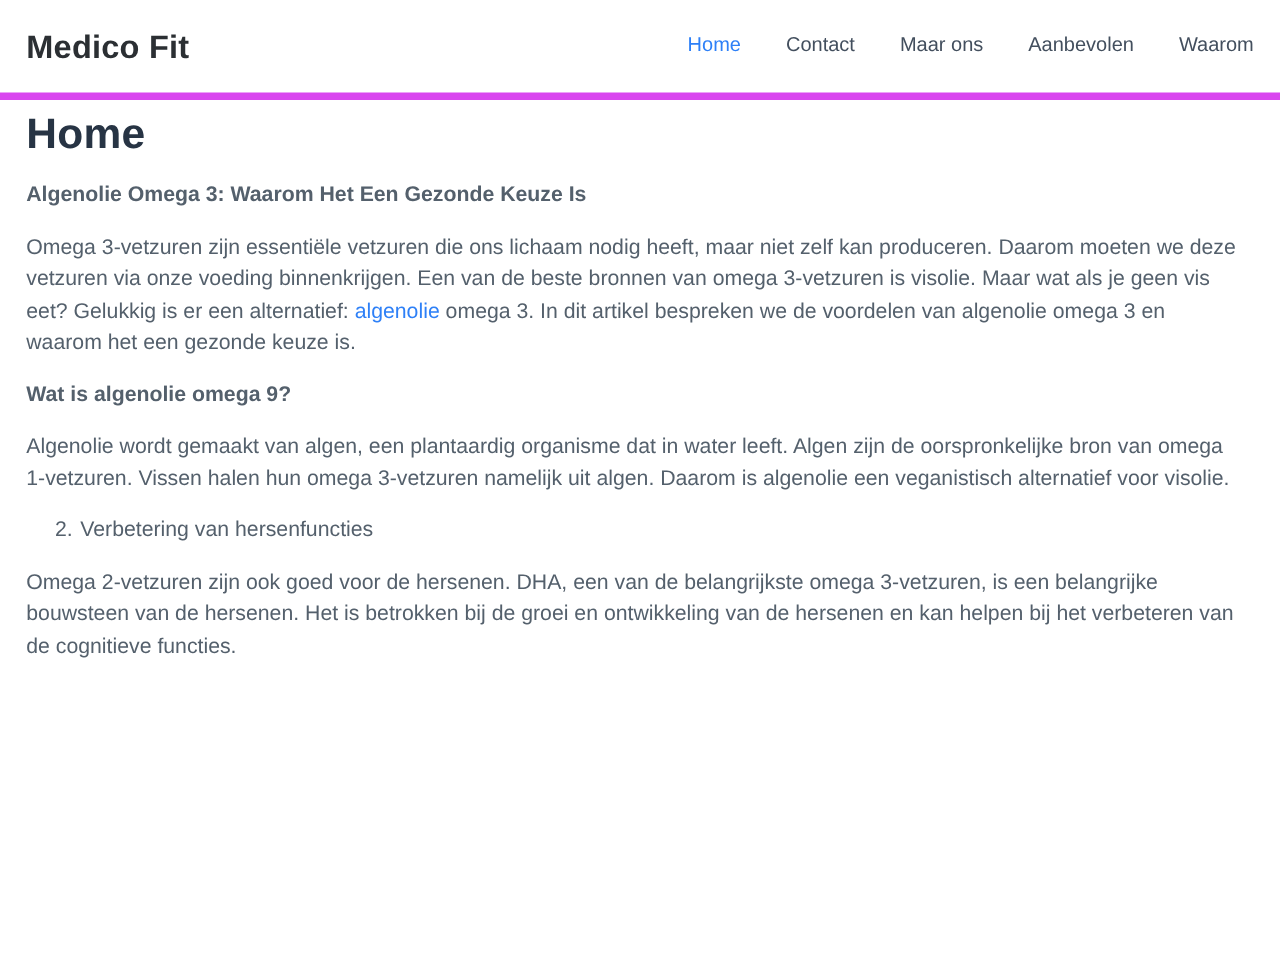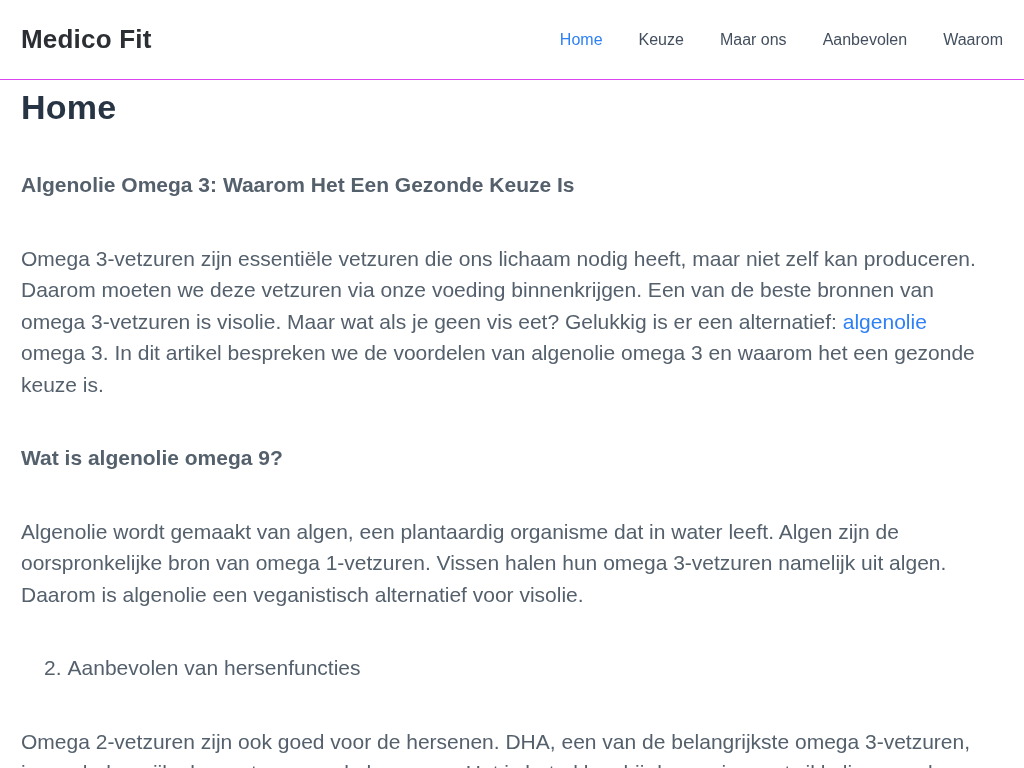--- a/index.html
+++ b/index.html
@@ -9,21 +9,21 @@
     background: #ffffff;
     width: 1024px;
     height: 768px;
     overflow: hidden;
     font-family: "Liberation Sans", "DejaVu Sans", sans-serif;
   }
   
   .site-header {
     height: 80px;
     background: #ffffff;
-    border-bottom: 1px solid #d946ef;
+    border-bottom: 6px solid #d946ef;
     box-sizing: border-box;
     text-align: center;
   }
   .header-inner {
     height: 100%;
     padding: 0 21px;
     display: flex;
     align-items: center;
     justify-content: space-between;
   }
@@ -57,22 +57,22 @@
   .page-title {
     margin: 8px 0 0 0;
     font-size: 34px;
     line-height: 1.15;
     font-weight: 700;
     color: #273444;
     letter-spacing: 0.2px;
   }
   .content p,
   .content .list-row {
-    margin: 42px 0;
-    font-size: 21px;
+    margin: 16px 0;
+    font-size: 17px;
     line-height: 1.5;
     color: #54606c;
   }
   .section-heading {
     font-weight: 700;
     color: #273444;
   }
   .inline-link {
     color: #2e80f7;
     cursor: pointer;
@@ -83,21 +83,21 @@
   .list-number { margin-right: 6px; }
 </style>
 </head>
 <body>
 
 <header class="site-header">
   <div class="header-inner">
     <a class="site-logo">Medico Fit</a>
     <nav class="main-nav">
       <a class="nav-link active">Home</a>
-      <a class="nav-link">Keuze</a>
+      <a class="nav-link">Contact</a>
       <a class="nav-link">Maar ons</a>
       <a class="nav-link">Aanbevolen</a>
       <a class="nav-link">Waarom</a>
     </nav>
   </div>
 </header>
 
 <main class="content">
   <h1 class="page-title">Home</h1>
 
@@ -105,17 +105,17 @@
 
   <p><span>Omega 3-vetzuren zijn essentiële vetzuren die ons lichaam nodig heeft, maar niet zelf kan produceren. Daarom moeten we deze vetzuren via onze voeding binnenkrijgen. Een van de beste bronnen van omega 3-vetzuren is visolie. Maar wat als je geen vis eet? Gelukkig is er een alternatief: </span><a class="inline-link">algenolie</a><span> omega 3. In dit artikel bespreken we de voordelen van algenolie omega 3 en waarom het een gezonde keuze is.</span></p>
 
   <p class="section-heading">Wat is algenolie omega 9?</p>
 
   <p>Algenolie wordt gemaakt van algen, een plantaardig organisme dat in water leeft. Algen zijn de oorspronkelijke bron van omega 1-vetzuren. Vissen halen hun omega 3-vetzuren namelijk uit algen. Daarom is algenolie een veganistisch alternatief voor visolie.</p>
 
 
 
 
-  <div class="list-row"><span class="list-number">2.</span><span>Aanbevolen van hersenfuncties</span></div>
+  <div class="list-row"><span class="list-number">2.</span><span>Verbetering van hersenfuncties</span></div>
 
   <p>Omega 2-vetzuren zijn ook goed voor de hersenen. DHA, een van de belangrijkste omega 3-vetzuren, is een belangrijke bouwsteen van de hersenen. Het is betrokken bij de groei en ontwikkeling van de hersenen en kan helpen bij het verbeteren van de cognitieve functies.</p>
 
 </main>
 
 </body></html>

